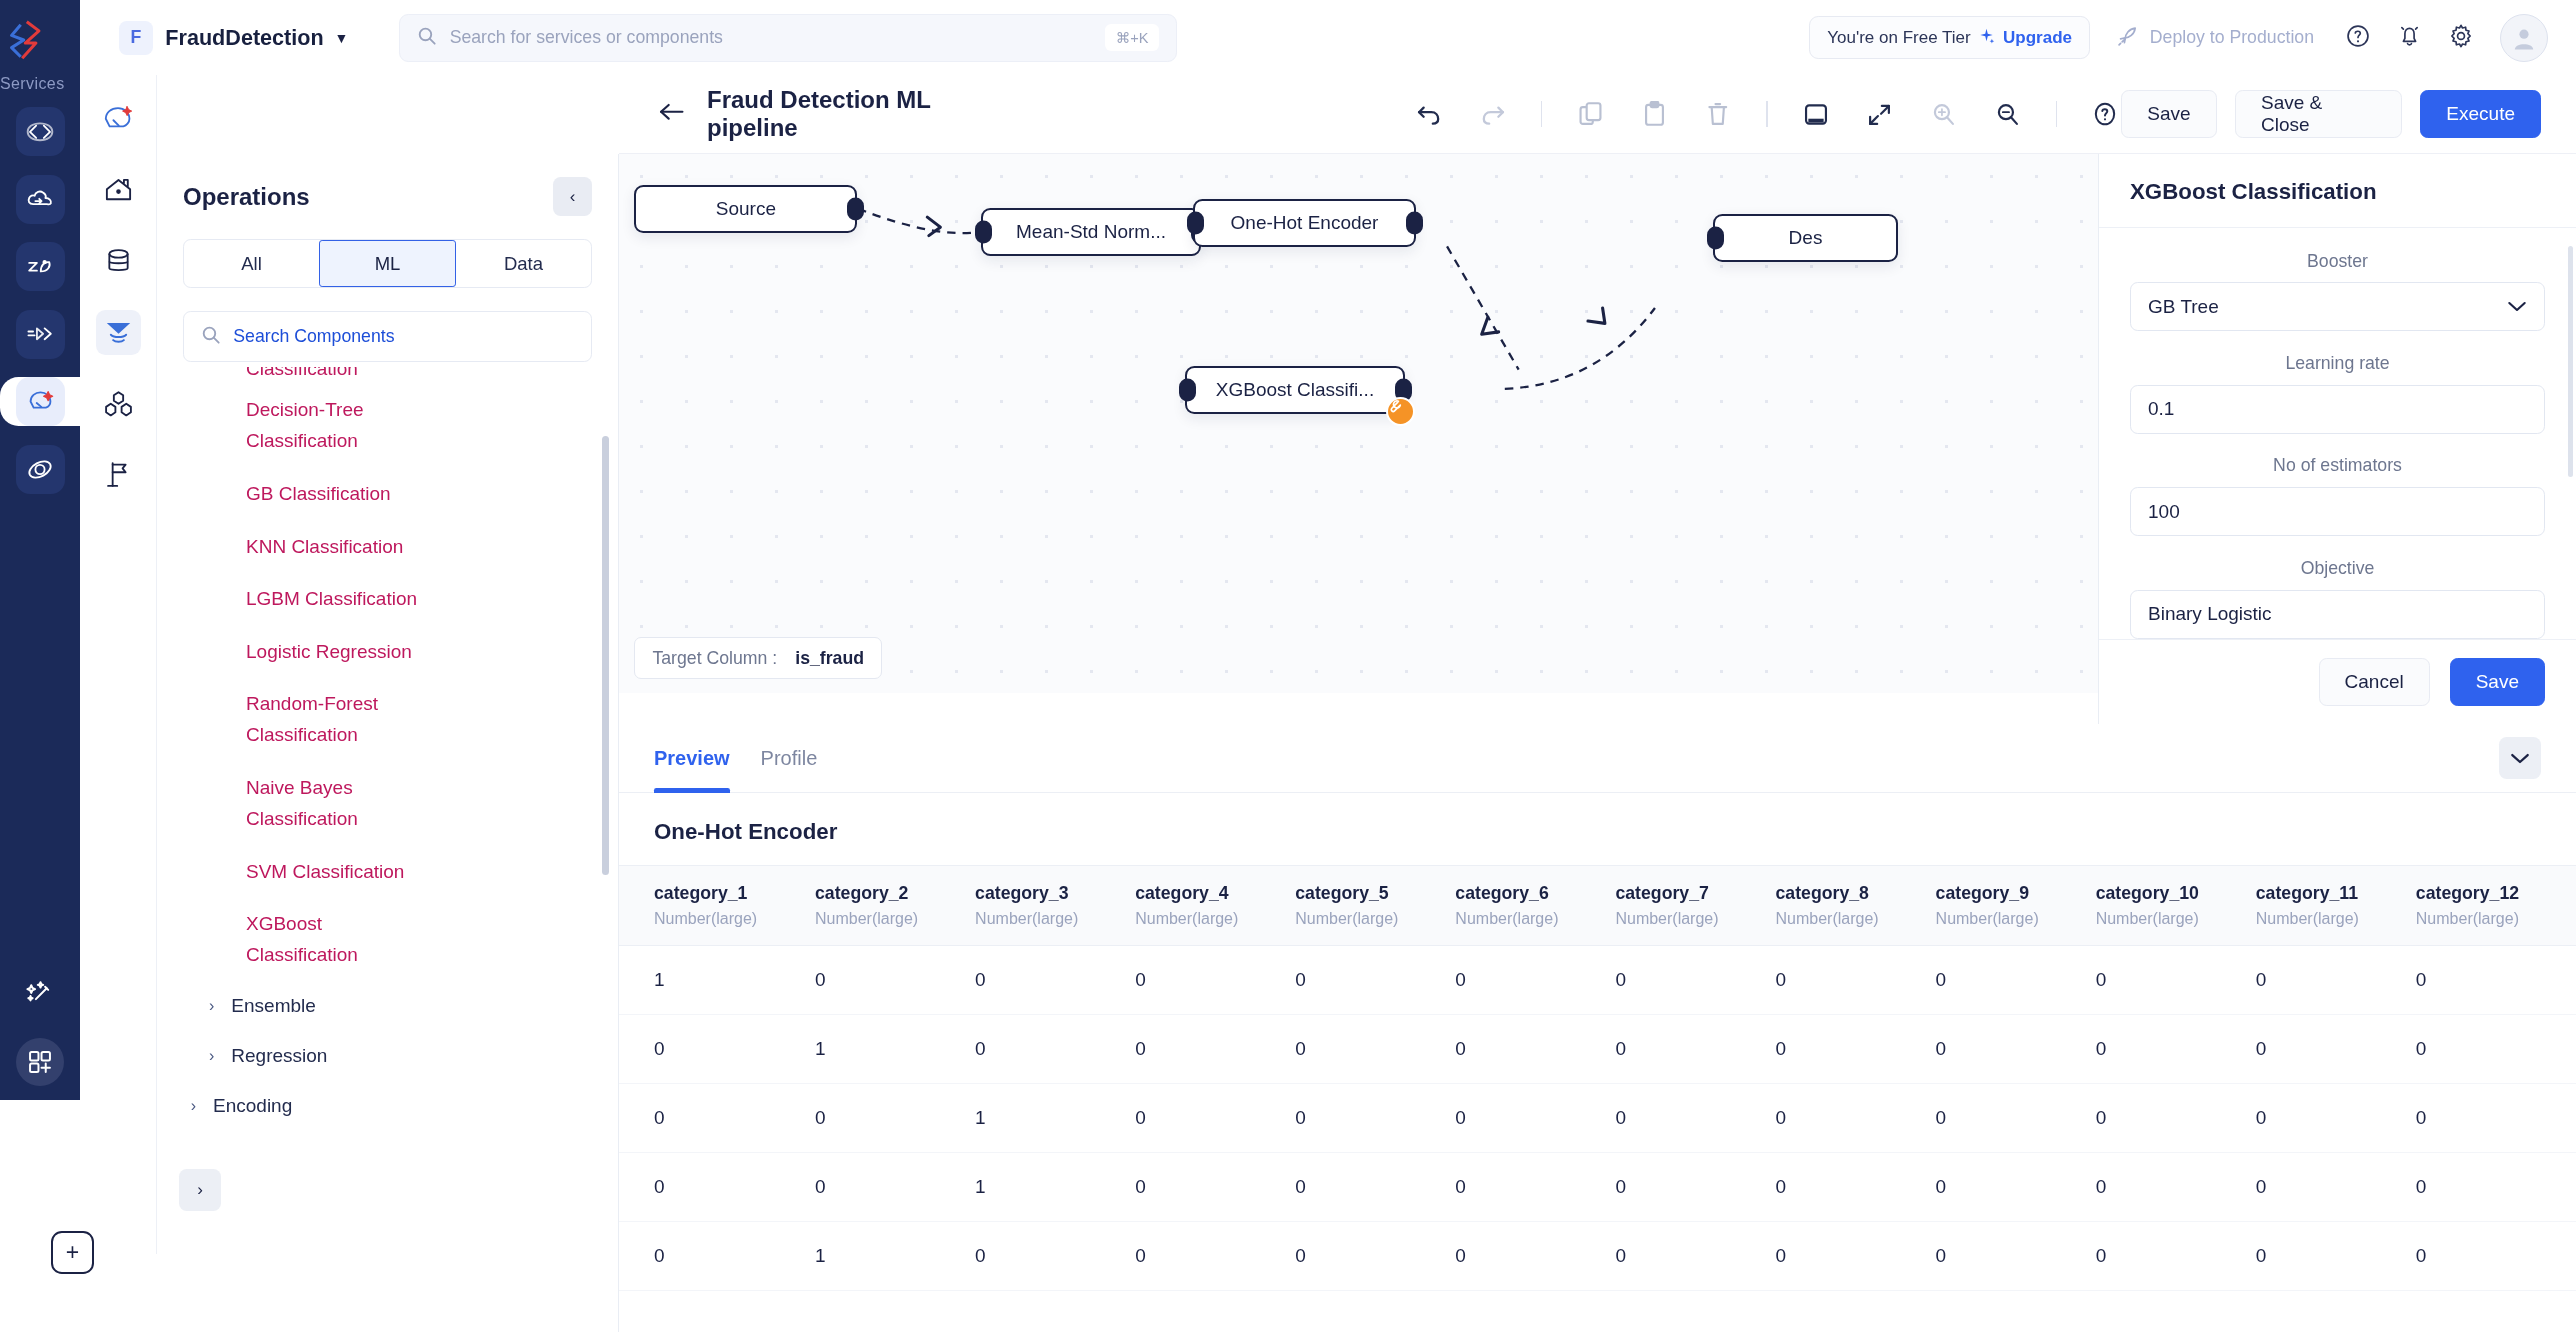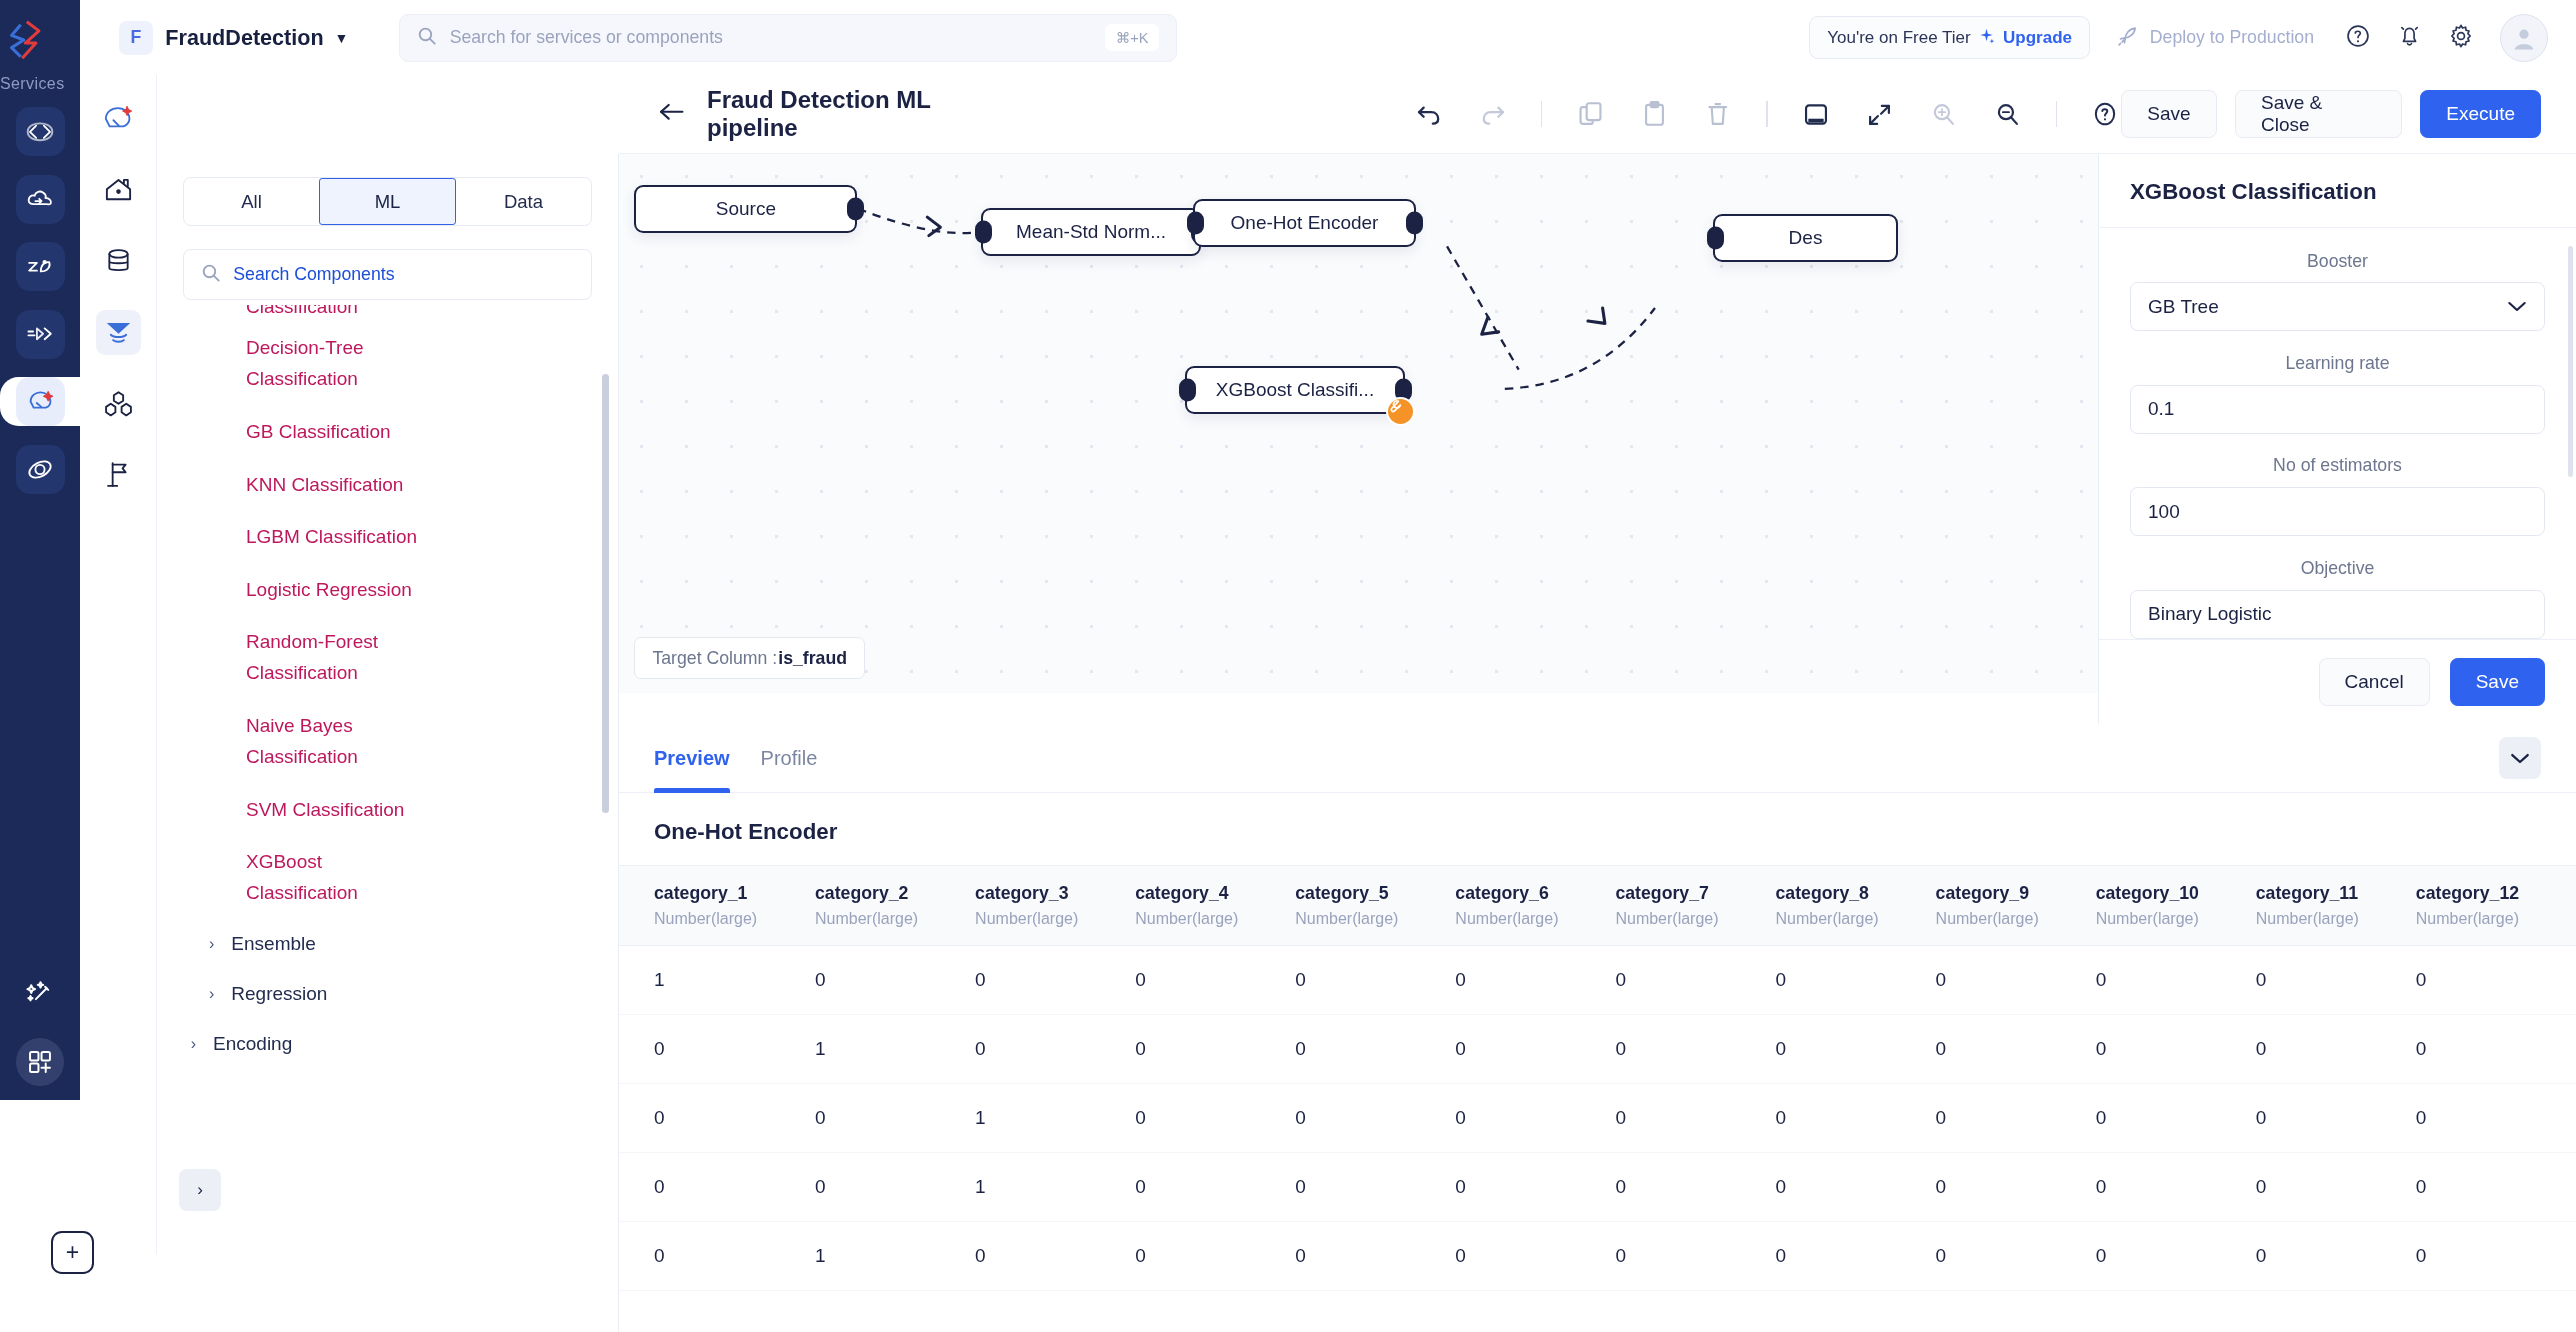--- a/index.html
+++ b/index.html
@@ -174,21 +174,21 @@
     width: 29px; height: 29px; border-radius:50%; background:#f59326;
     border: 2.3px solid #fff;
     display:flex;align-items:center;justify-content:center; color:#fff; font-size:14.6px;
   }
   .target-chip {
     position:absolute; left: 15.4px; bottom: 14px; height: 42px;
     border:0.8px solid #e4e8f1; border-radius: 7px; background:#fff;
     display:flex; align-items:center; padding: 0 17px; font-size: 17.7px; color:#6d768f;
     z-index: 12;
   }
-  .target-chip b { color:#1b2244; margin-left: 1px; }
+  .target-chip b { color:#1b2244; margin-left: 18px; }
 
   
   .cfg {
     position:absolute; right: 0; top: 154px; width: 478px; height: 570px;
     background:#fff; border-left:0.8px solid #e9edf4; z-index: 22;
     display:flex; flex-direction:column;
   }
   .cfg-title { padding: 25px 31px 21.6px 31px; font-size: 22.3px; font-weight:700; color:#1b2244; }
   .cfg-body { flex:1; border-top:0.8px solid #edf0f6; padding: 23px 31px 0 31px; overflow:hidden; position:relative;text-align:center; }
   .field-label { font-size: 17.7px; color:#6d768f; margin-bottom: 10.8px; }
@@ -423,20 +423,24 @@
         <path d="M11 4 L11 34"></path>
         <path d="M5 34 L17 34"></path>
         <path d="M11 6 L28 6 L24 11 L28 16 L11 16"></path>
       </svg>
     </div>
     <div style="position:absolute; left:99px; top:1094px;" class="tabs-collapse">›</div>
     <div style="position:absolute; left:-29px; top:1156px; width:43px;height:43px;border:2.3px solid #1b2244;border-radius:10.8px;display:flex;align-items:center;justify-content:center;font-size:23px;color:#1b2244;background:#fff;">+</div>
   </div>
 
   <div class="ops">
+    <div class="ops-head">
+      <div class="ops-title">Operations</div>
+      <div class="ops-collapse">‹</div>
+    </div>
 
     <div class="seg">
       <div class="seg-item">All</div>
       <div class="seg-item sel">ML</div>
       <div class="seg-item">Data</div>
     </div>
 
     <div class="ops-search">
       <span>
         <svg width="20" height="20" viewBox="0 0 26 26" fill="none" stroke="#9aa3bd" stroke-width="2.4" stroke-linecap="round">

